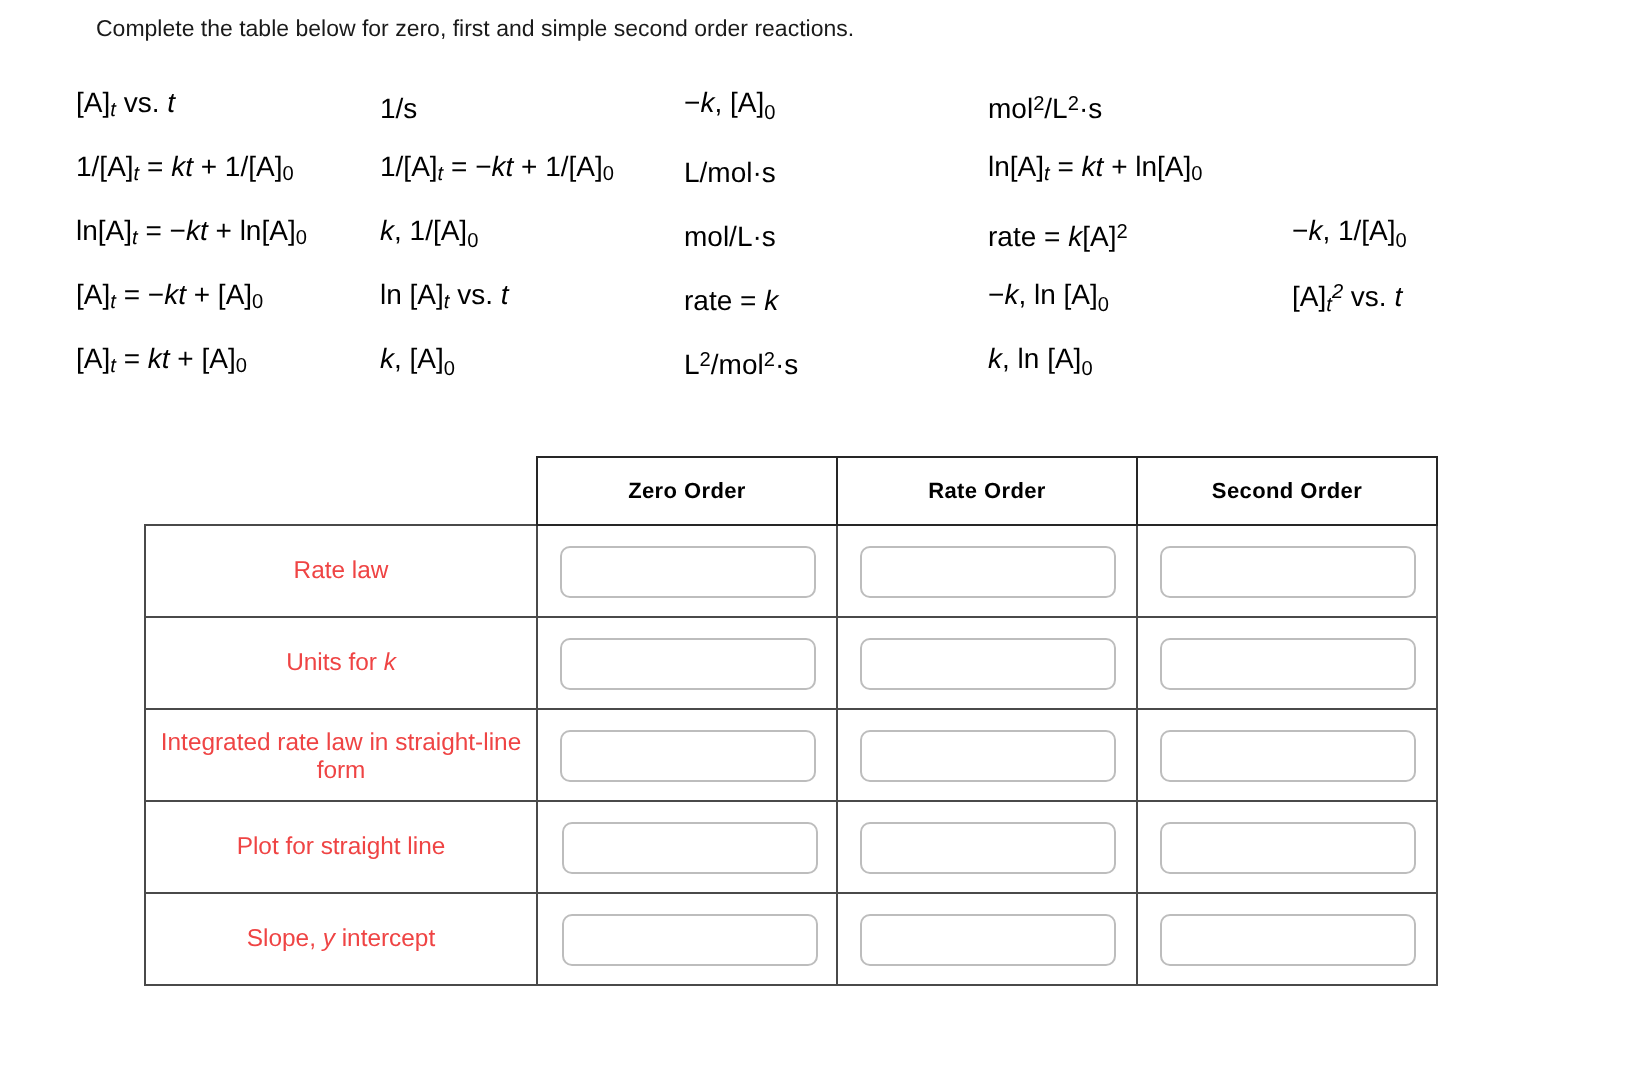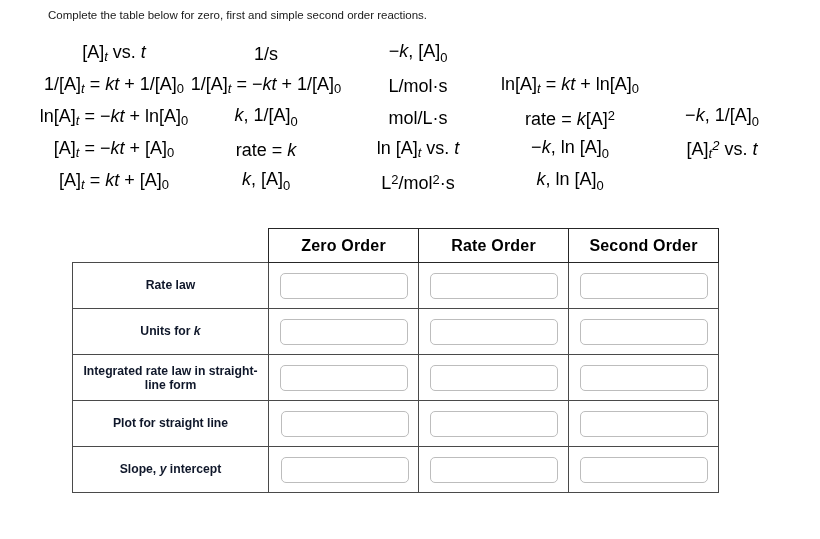--- a/index.html
+++ b/index.html
@@ -34,22 +34,22 @@
     top: 38px;
     width: 760px;
   }
   .bank-row {
     display: flex;
     height: 32px;
     align-items: center;
   }
   .bank-cell {
     flex: 0 0 20%;
-    text-align: center;
-    font-size: 18px;
+    text-align: left;
+    font-size: 14px;
     line-height: 15px;
     white-space: nowrap;
     color: #000;
   }
   .bank-cell .blank { visibility: hidden; }
 
   
   i.v { font-style: italic; }
   sub.s {
     font-size: 0.72em;
@@ -95,36 +95,36 @@
   
   .hdr-blank {
     border: none;
     background: transparent;
   }
   .hdr {
     border: 1.6px solid #262626;
     height: 33px;
     text-align: center;
     vertical-align: middle;
-    font-size: 16px;
+    font-size: 11px;
     font-weight: bold;
     letter-spacing: 0.2px;
     color: #000;
   }
 
   
   .rowlabel {
     border: 1.6px solid #4a4a4a;
     height: 45px;
     text-align: center;
     vertical-align: middle;
     font-size: 12.2px;
-    font-weight: bold;
+    font-weight: normal;
     line-height: 15px;
-    color: #0f172a;
+    color: #ef4444;
     padding: 2px 6px;
   }
   .fieldcell {
     border: 1.6px solid #4a4a4a;
     height: 45px;
     vertical-align: middle;
     text-align: center;
     padding: 0;
   }
   .inputbox {
@@ -156,20 +156,24 @@
       <span class="blank"></span>
     </div>
     <div class="bank-cell">
       1/s
       <span class="blank"></span>
     </div>
     <div class="bank-cell">
       −<i class="v">k</i>, [A]<sub class="lo">0</sub>
       <span class="blank"></span>
     </div>
+    <div class="bank-cell">
+      mol<sup class="p">2</sup>/L<sup class="p">2</sup>·s
+      <span class="blank"></span>
+    </div>
   </div>
 
   <div class="bank-row">
     <div class="bank-cell">
       1/[A]<sub class="s"><i class="v">t</i></sub> = <i class="v">kt</i> + 1/[A]<sub class="s">0</sub>
       <span class="blank"></span>
     </div>
     <div class="bank-cell">
       1/[A]<sub class="s"><i class="v">t</i></sub> = −<i class="v">kt</i> + 1/[A]<sub class="s">0</sub>
       <span class="blank"></span>
@@ -206,25 +210,25 @@
       <span class="blank"></span>
     </div>
   </div>
 
   <div class="bank-row">
     <div class="bank-cell">
       [A]<sub class="s"><i class="v">t</i></sub> = −<i class="v">kt</i> + [A]<sub class="s">0</sub>
       <span class="blank"></span>
     </div>
     <div class="bank-cell">
+      ln [A]<sub class="s"><i class="v">t</i></sub> vs. <i class="v">t</i>
+      <span class="blank"></span>
+    </div>
+    <div class="bank-cell">
       rate = <i class="v">k</i>
-      <span class="blank"></span>
-    </div>
-    <div class="bank-cell">
-      ln [A]<sub class="s"><i class="v">t</i></sub> vs. <i class="v">t</i>
       <span class="blank"></span>
     </div>
     <div class="bank-cell">
       −<i class="v">k</i>, ln [A]<sub class="lo">0</sub>
       <span class="blank"></span>
     </div>
     <div class="bank-cell">
       [A]<sub class="s"><i class="v">t</i></sub><sup class="p"><i class="v">2</i></sup> vs. <i class="v">t</i>
       <span class="blank"></span>
     </div>

